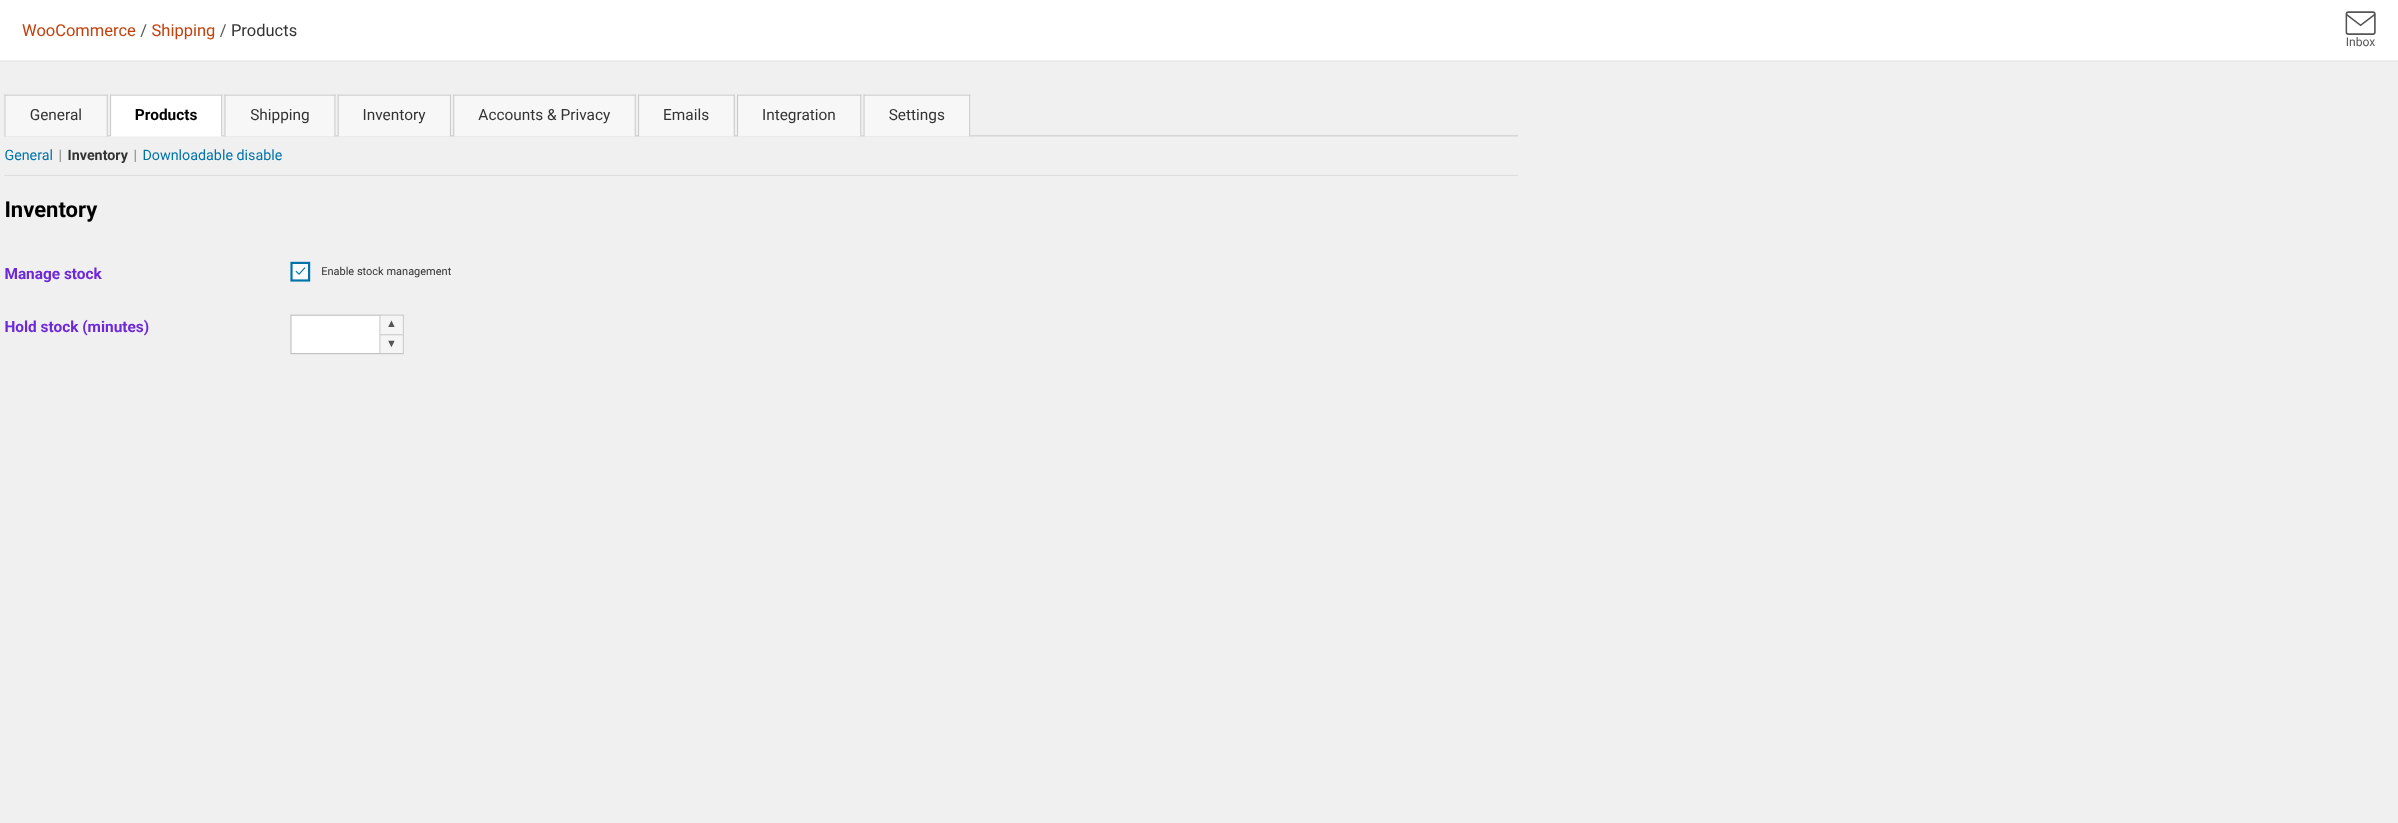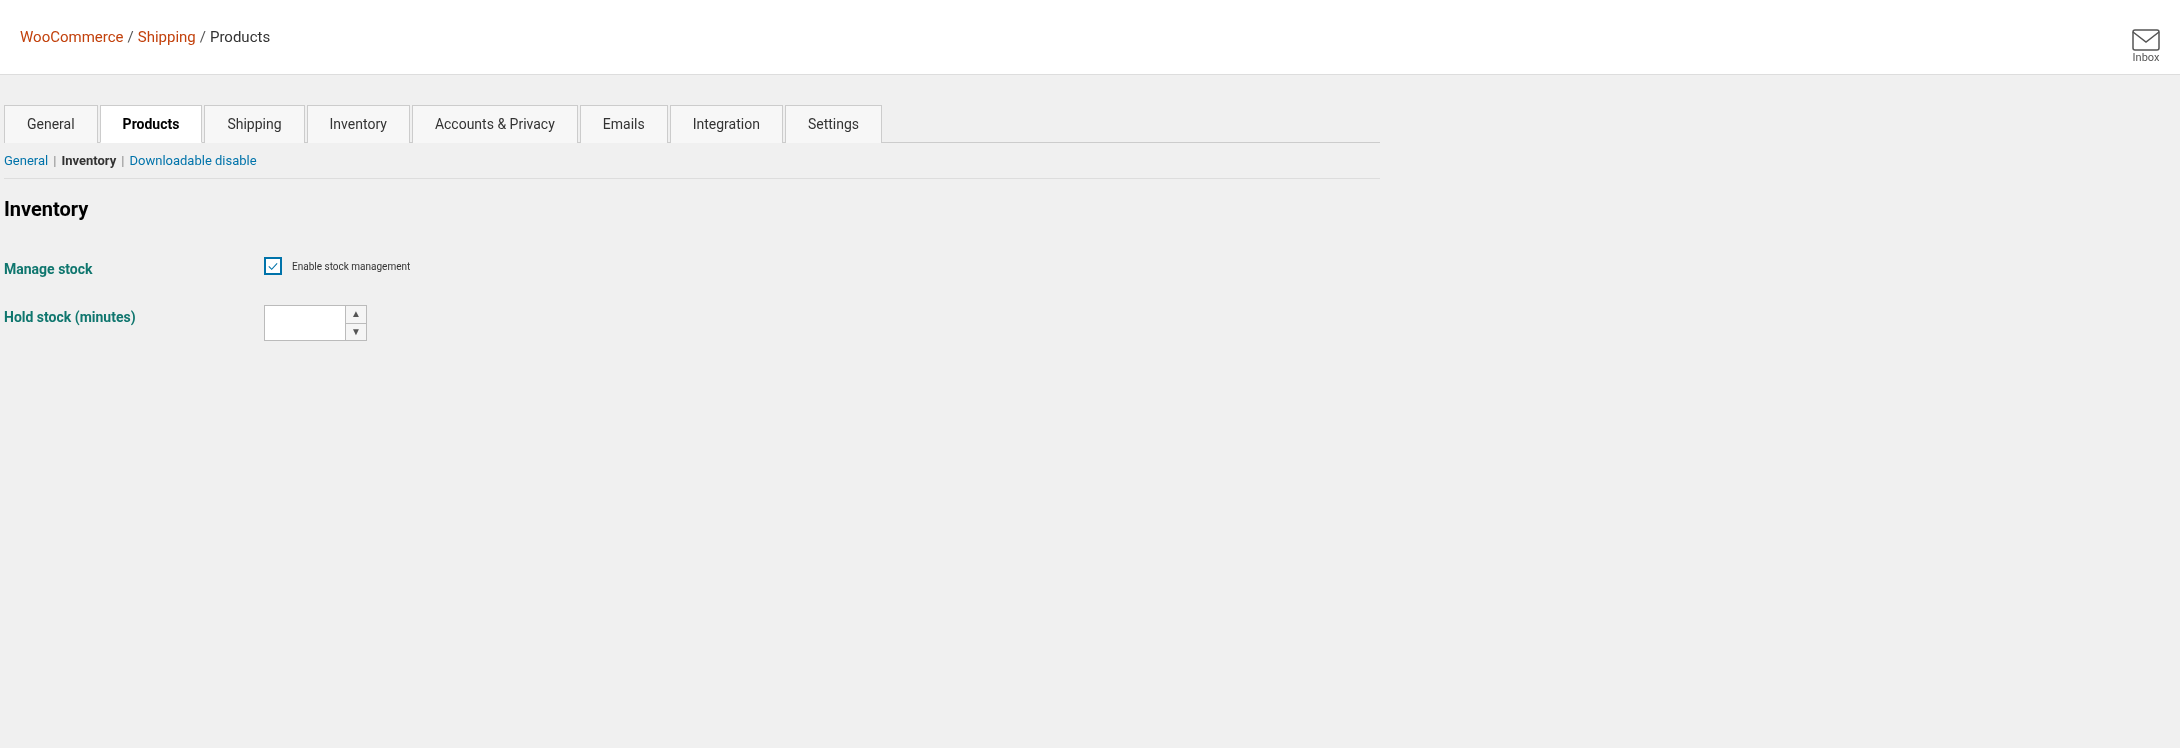--- a/index.html
+++ b/index.html
@@ -44,21 +44,20 @@
       color: #333;
     }
 
     .inbox-icon-wrap {
       display: flex;
       flex-direction: column;
       align-items: center;
       font-size: 11px;
       color: #555;
       cursor: pointer;
-      margin-top: 19px;
     }
 
     .inbox-svg {
       width: 28px;
       height: 22px;
     }
 
     .main-content {
       padding: 30px 20px 20px 4px;
       max-width: 1400px;
@@ -138,21 +137,21 @@
       display: flex;
       align-items: flex-start;
       padding: 14px 0;
     }
 
     .settings-label {
       width: 260px;
       min-width: 260px;
       font-weight: 700;
       font-size: 14px;
-      color: #0f766e;
+      color: #6d28d9;
       padding-top: 4px;
     }
 
     .settings-control {
       flex: 1;
     }
 
     .checkbox-row {
       display: flex;
       align-items: center;

